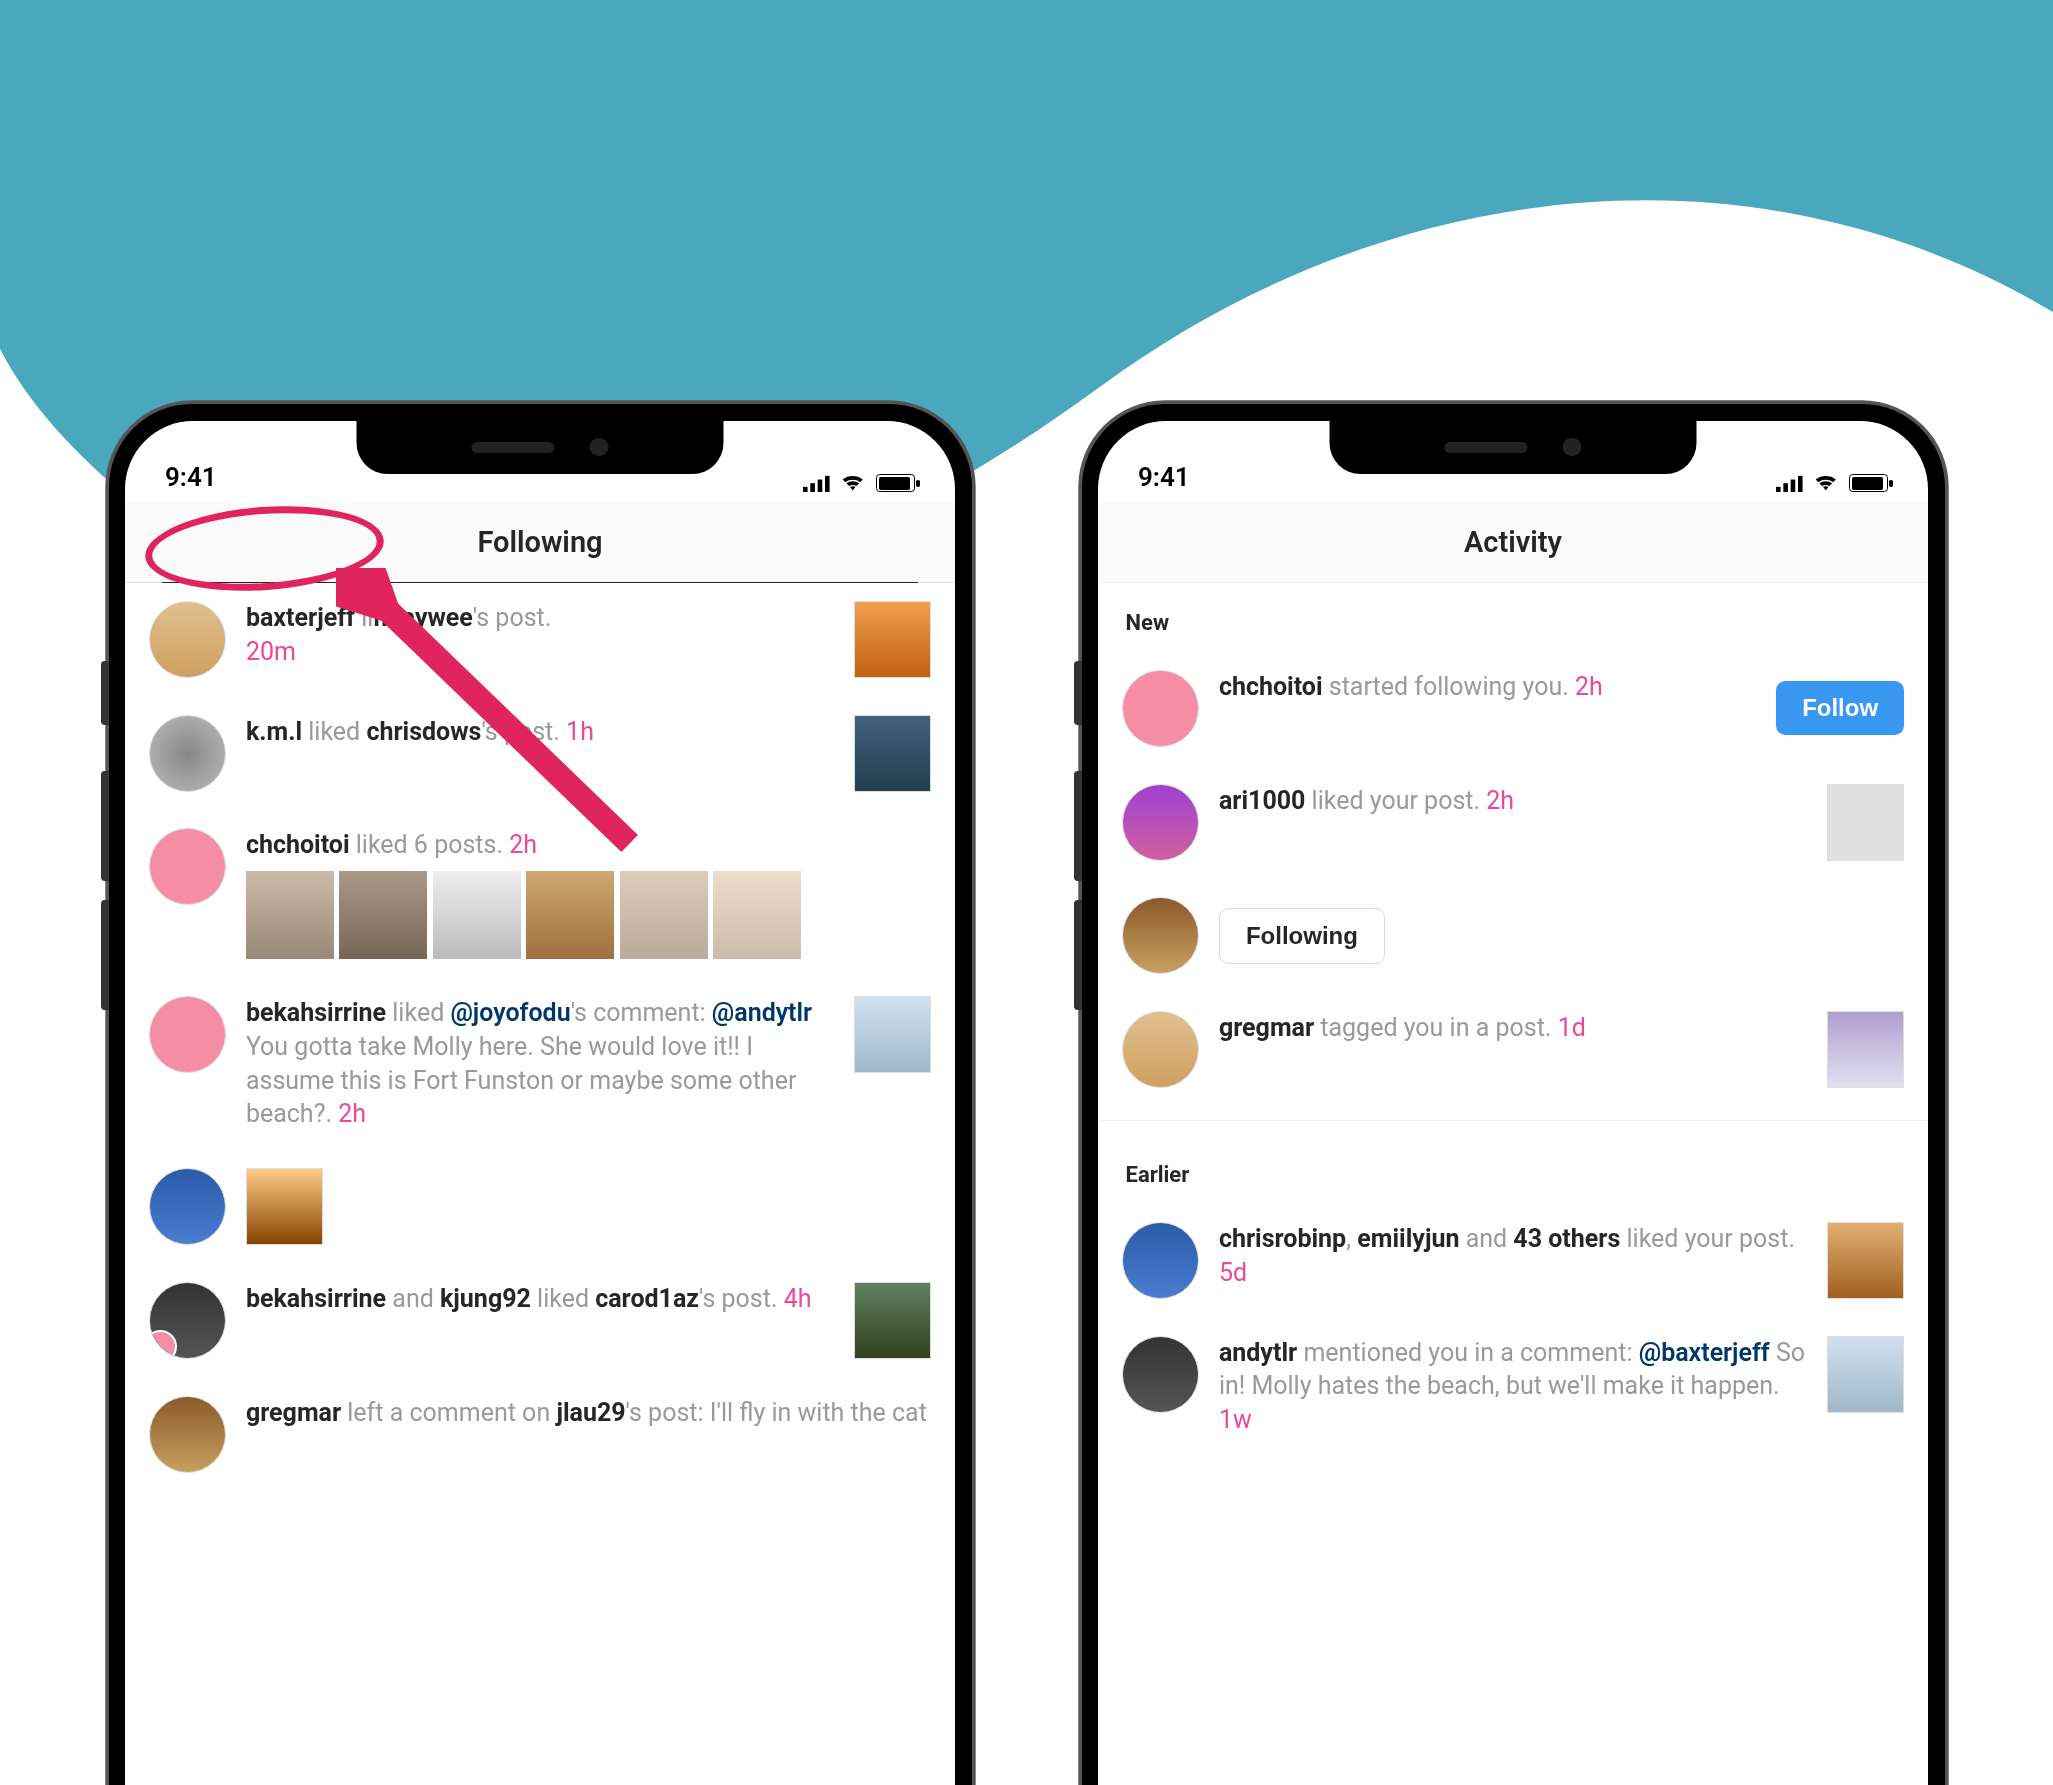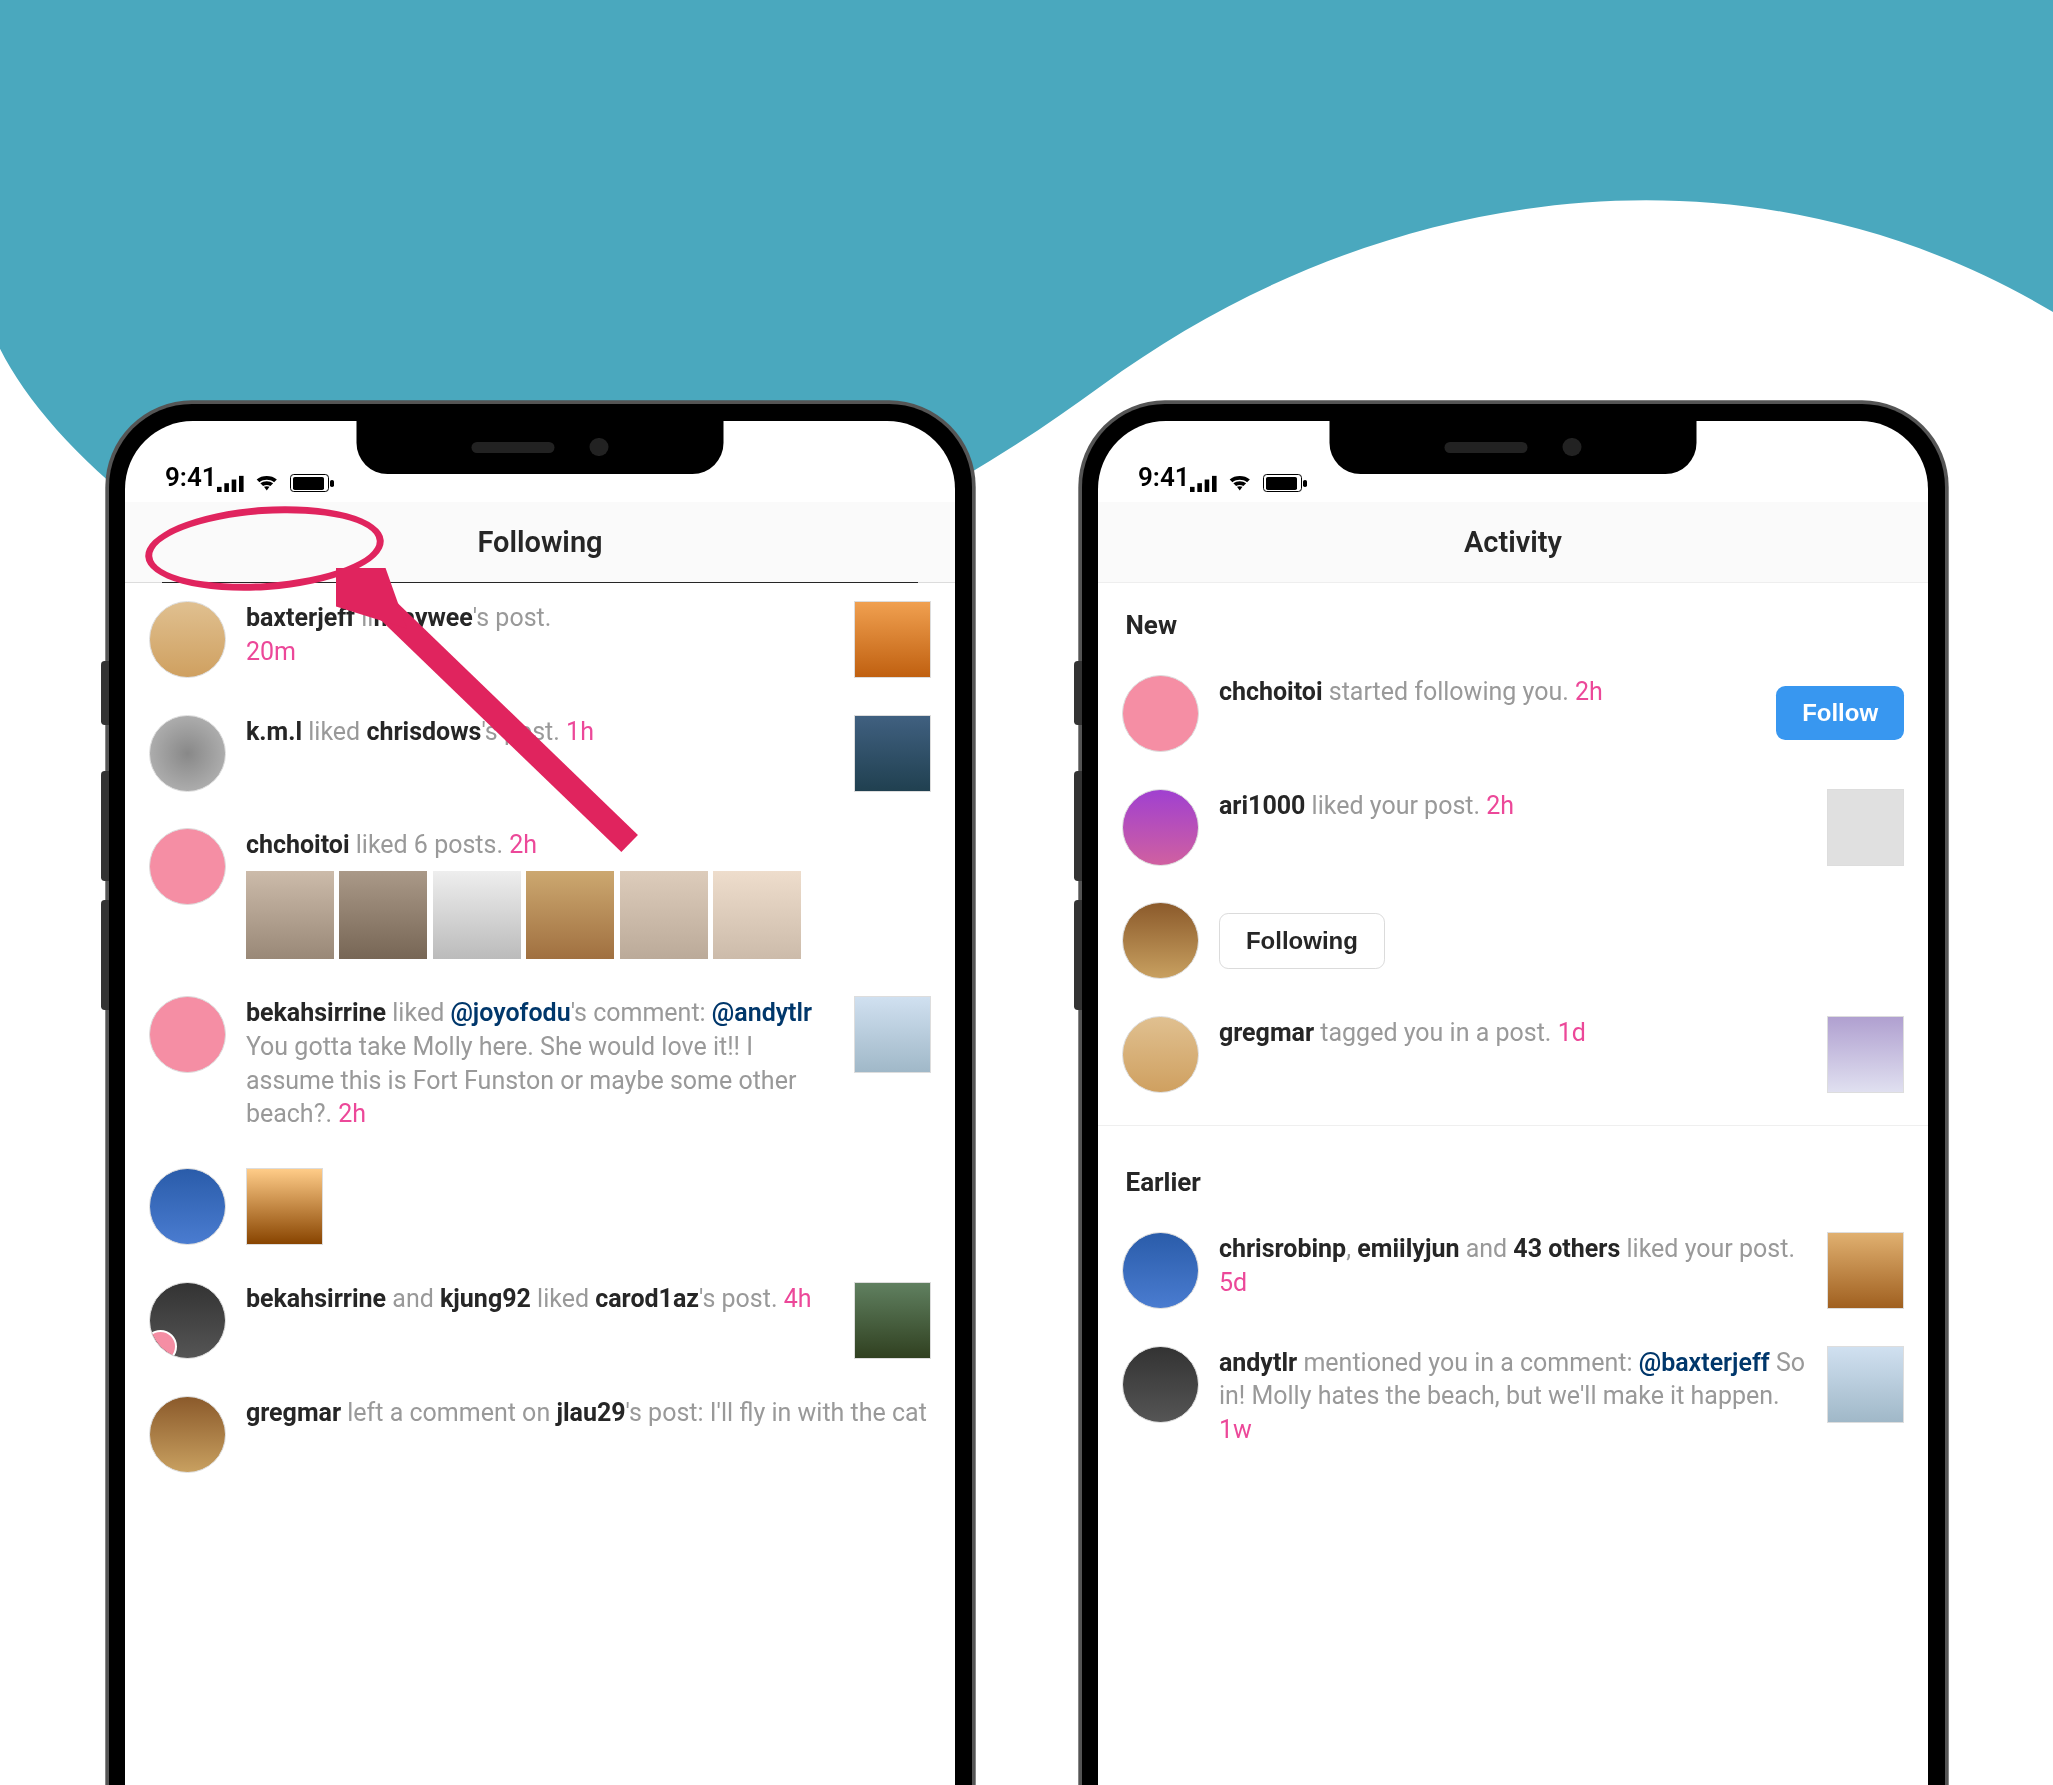--- a/index.html
+++ b/index.html
@@ -58,20 +58,21 @@
   .notch::before{
     content:""; width:83px; height:11px; background:#222; border-radius:7.3px;
   }
   .notch::after{
     content:""; width:18.4px; height:18.4px; background:#222; border-radius:50%;
   }
   .status-bar {
     height: 81px;
     display: flex;
     align-items: flex-end;
+    justify-content: space-between;
     padding: 0 40px 9.2px 40px;
     font-size: 26px;
     font-weight: 600;
   }
   .status-right {
     display: flex; gap: 9.2px; align-items: center;
   }
   .signal-icon svg, .wifi-icon svg { display:block; }
   .battery-icon {
     width: 39px; height: 18.4px; border: 1.8px solid #000; border-radius: 3.7px; position: relative;
@@ -113,21 +114,21 @@
     pointer-events:none;
   }
   .header-center {
     height: 81px;
     display:flex; align-items:center; justify-content:center;
     font-size: 29px; font-weight:600; color:#262626;
     border-bottom: 0.9px solid #eee;
     background:#fafafa;
   }
   .section-title {
-    font-size: 26px; font-weight:700; color:#262626;
+    font-size: 22px; font-weight:700; color:#262626;
     padding: 27.5px 27.5px 16.5px 27.5px;
   }
   .feed {
     padding: 0 18.4px;
   }
   .row {
     display:flex; align-items:flex-start; gap: 20px;
     padding: 18.4px 5.5px;
   }
   .avatar {

